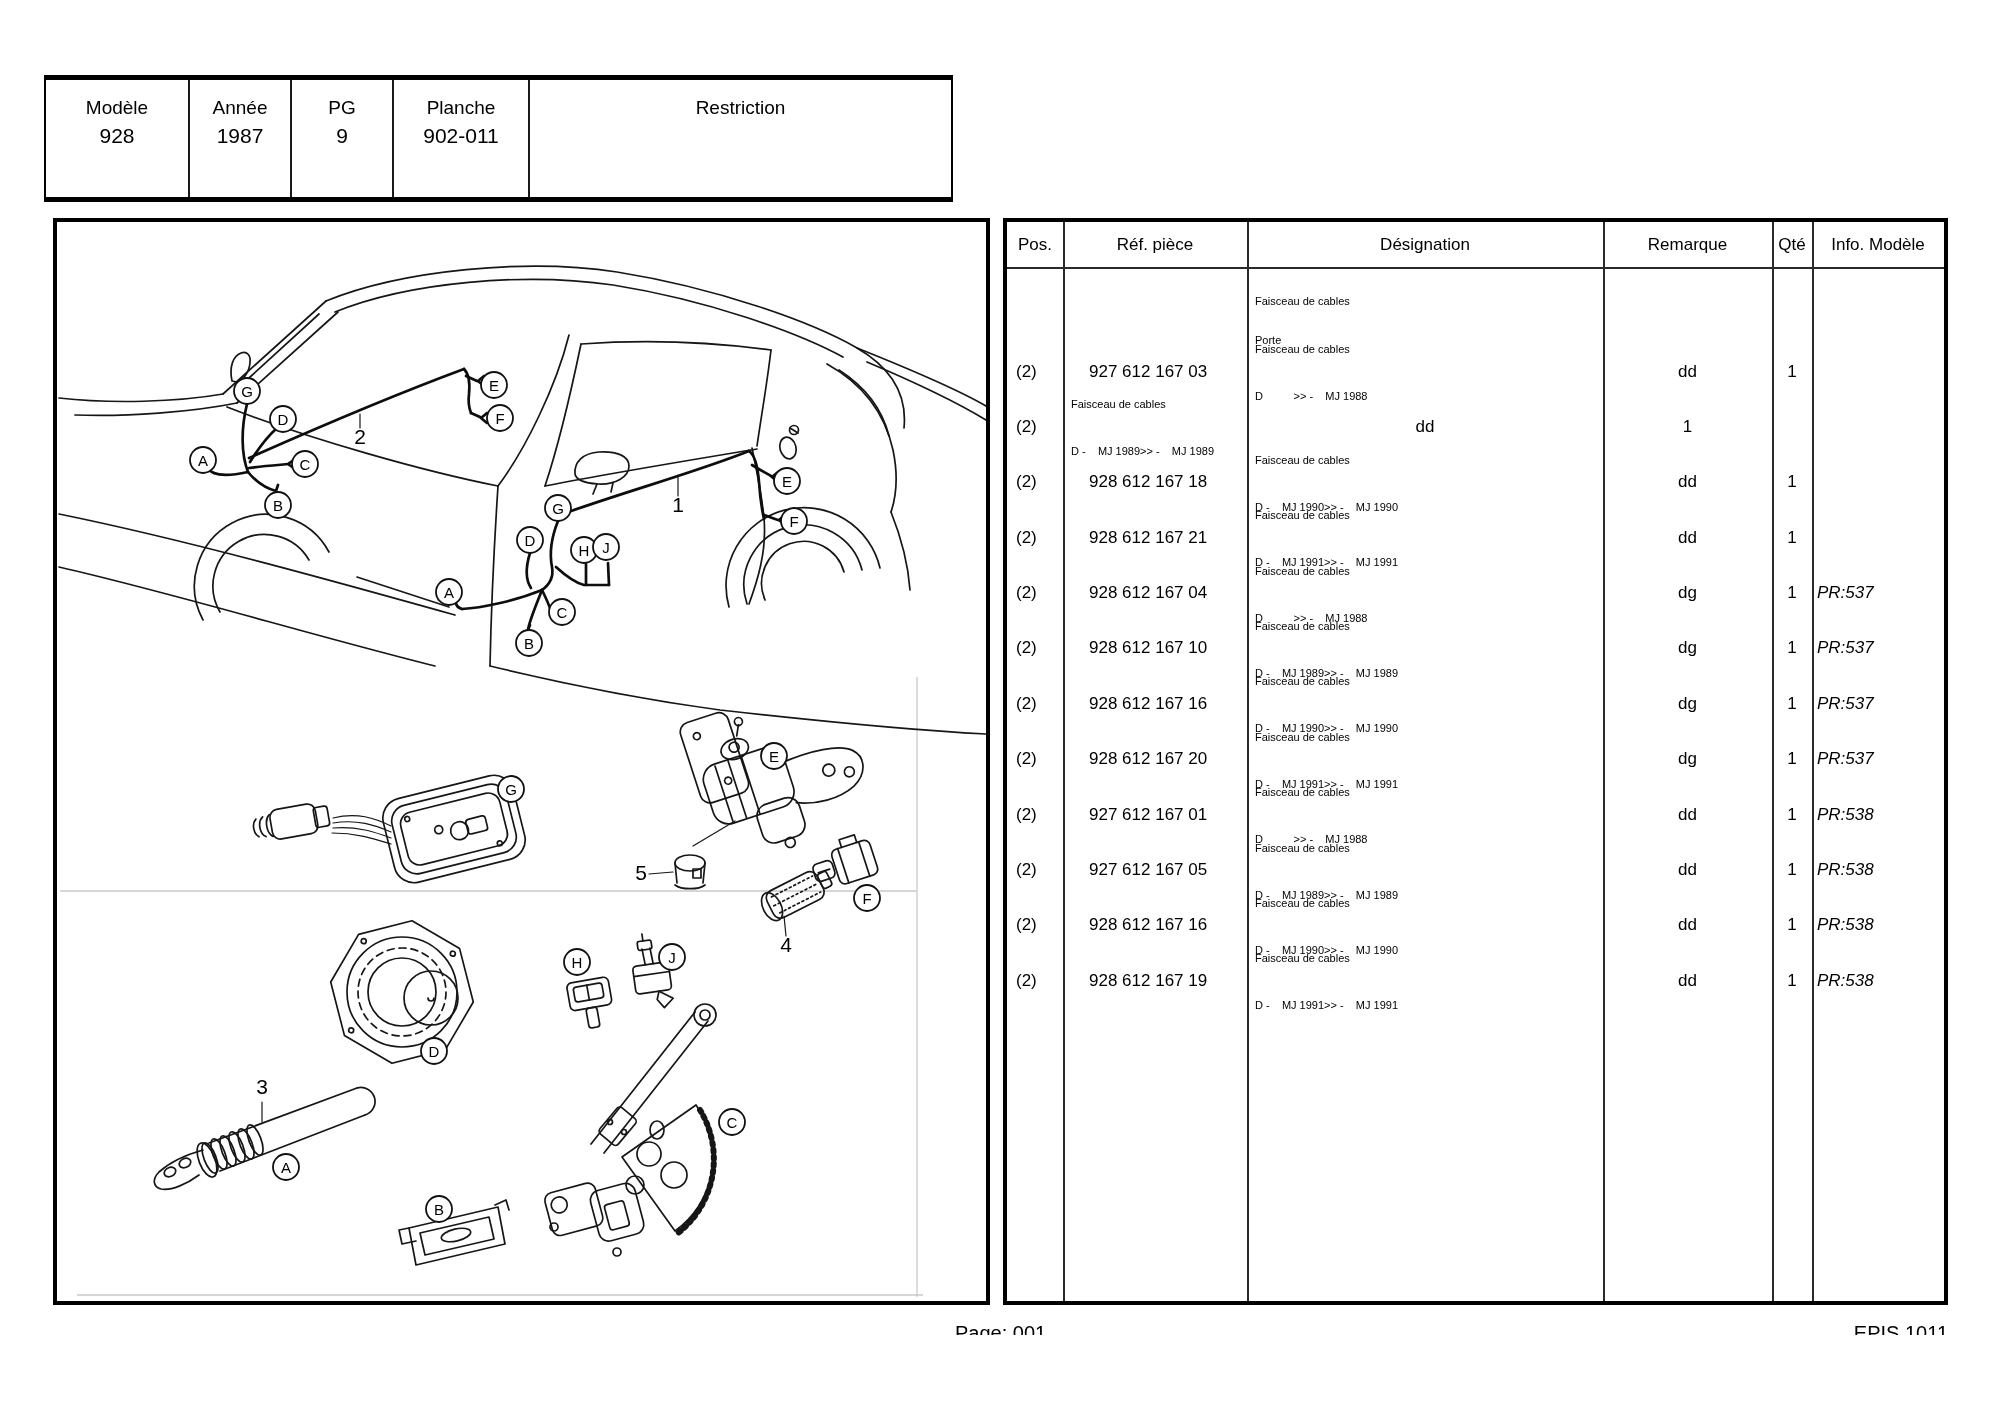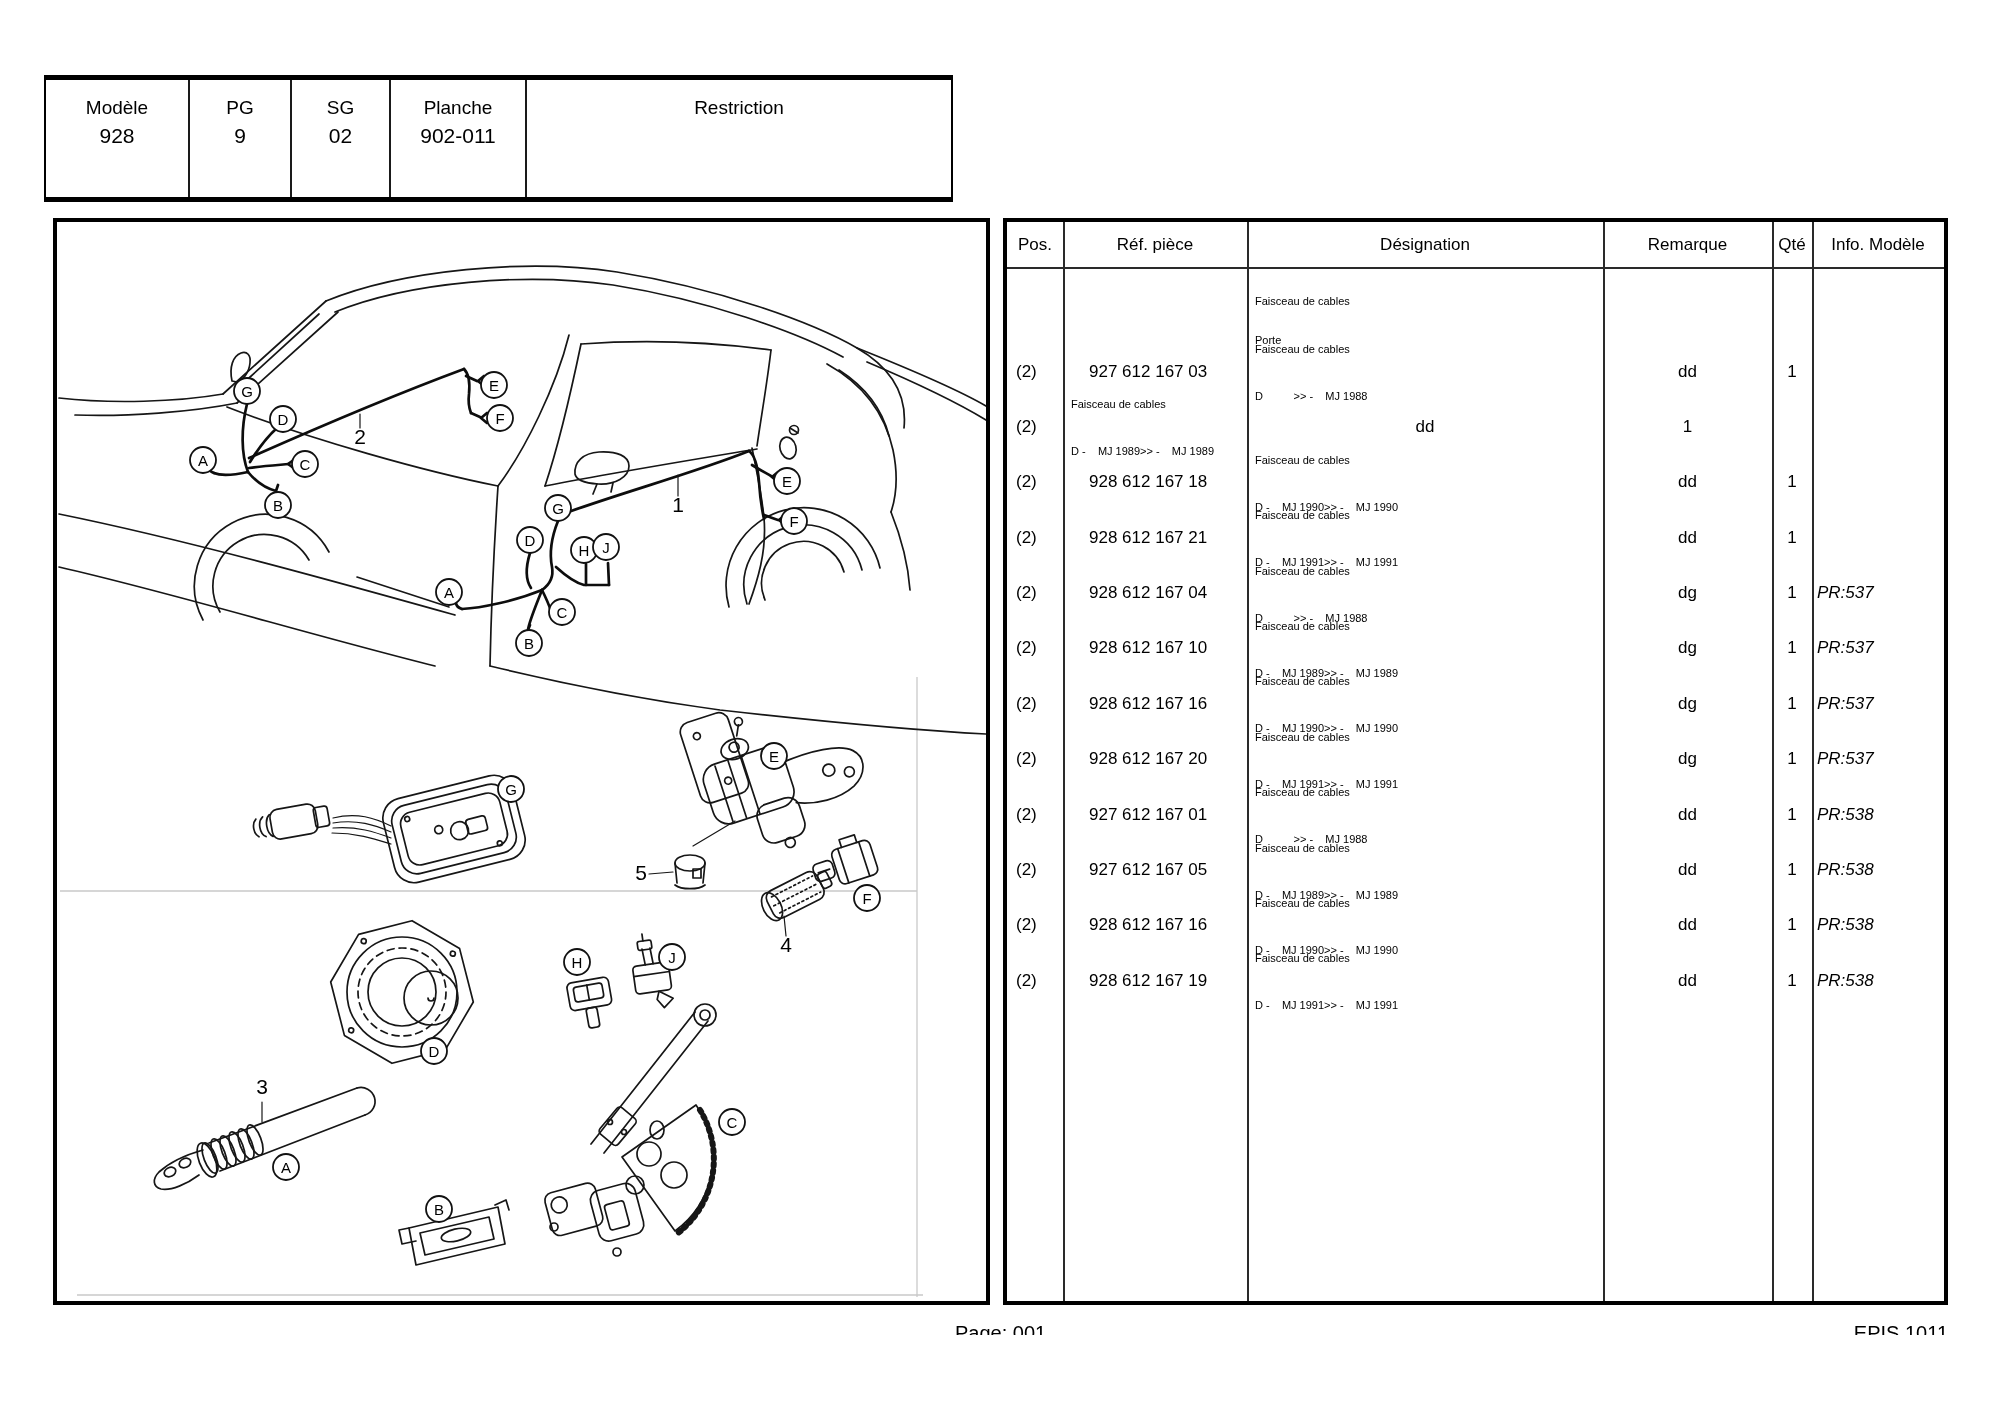--- a/index.html
+++ b/index.html
@@ -62,26 +62,26 @@
 <body>
 
 <div id="page">
 
   <div id="hdr">
     <div class="hcell" style="width:144px">
       <div class="hlabel">Modèle</div>
       <div class="hvalue">928</div>
     </div>
     <div class="hcell" style="width:102px">
+      <div class="hlabel">Année</div>
+      <div class="hvalue">1987</div>
+    </div>
+    <div class="hcell" style="width:102px">
       <div class="hlabel">PG</div>
       <div class="hvalue">9</div>
-    </div>
-    <div class="hcell" style="width:99px">
-      <div class="hlabel">SG</div>
-      <div class="hvalue">02</div>
     </div>
     <div class="hcell" style="width:136px">
       <div class="hlabel">Planche</div>
       <div class="hvalue">902-011</div>
     </div>
     <div class="hcell" style="flex:1">
       <div class="hlabel">Restriction</div>
       <div class="hvalue"></div>
     </div>
   </div>

